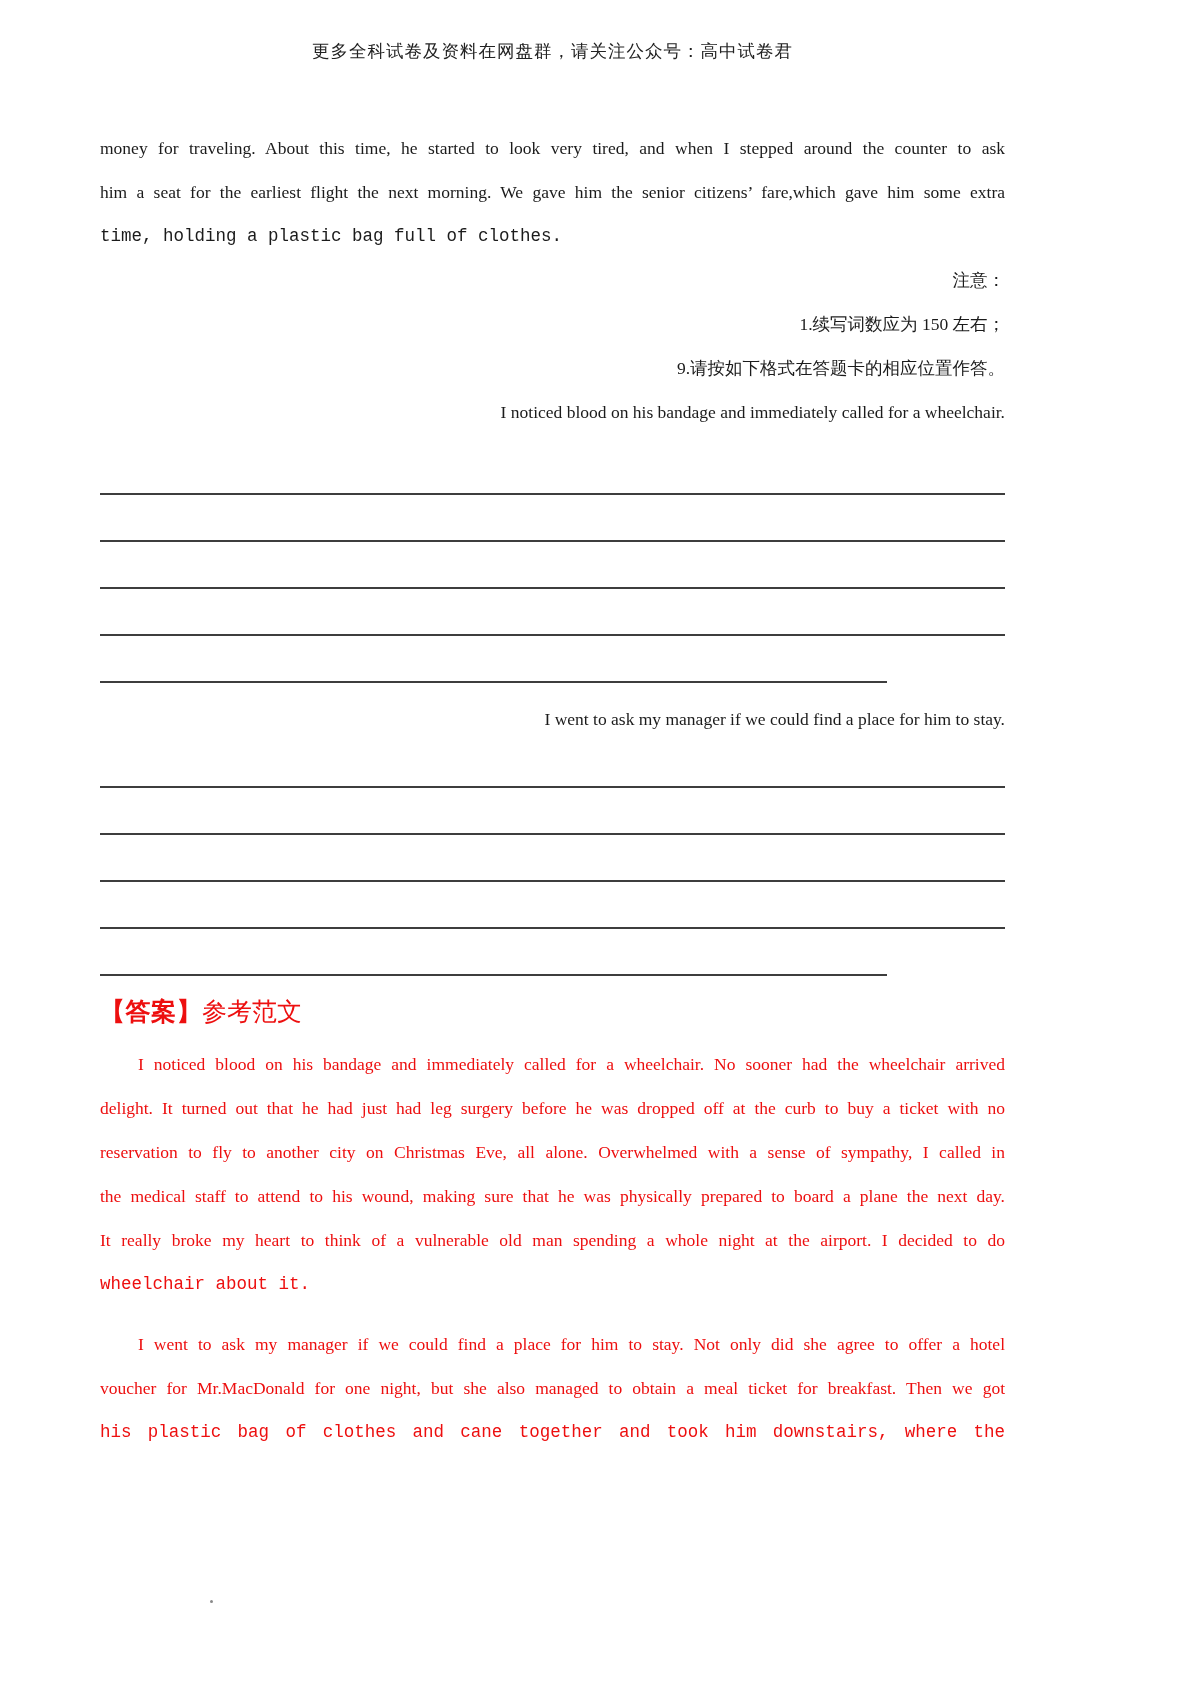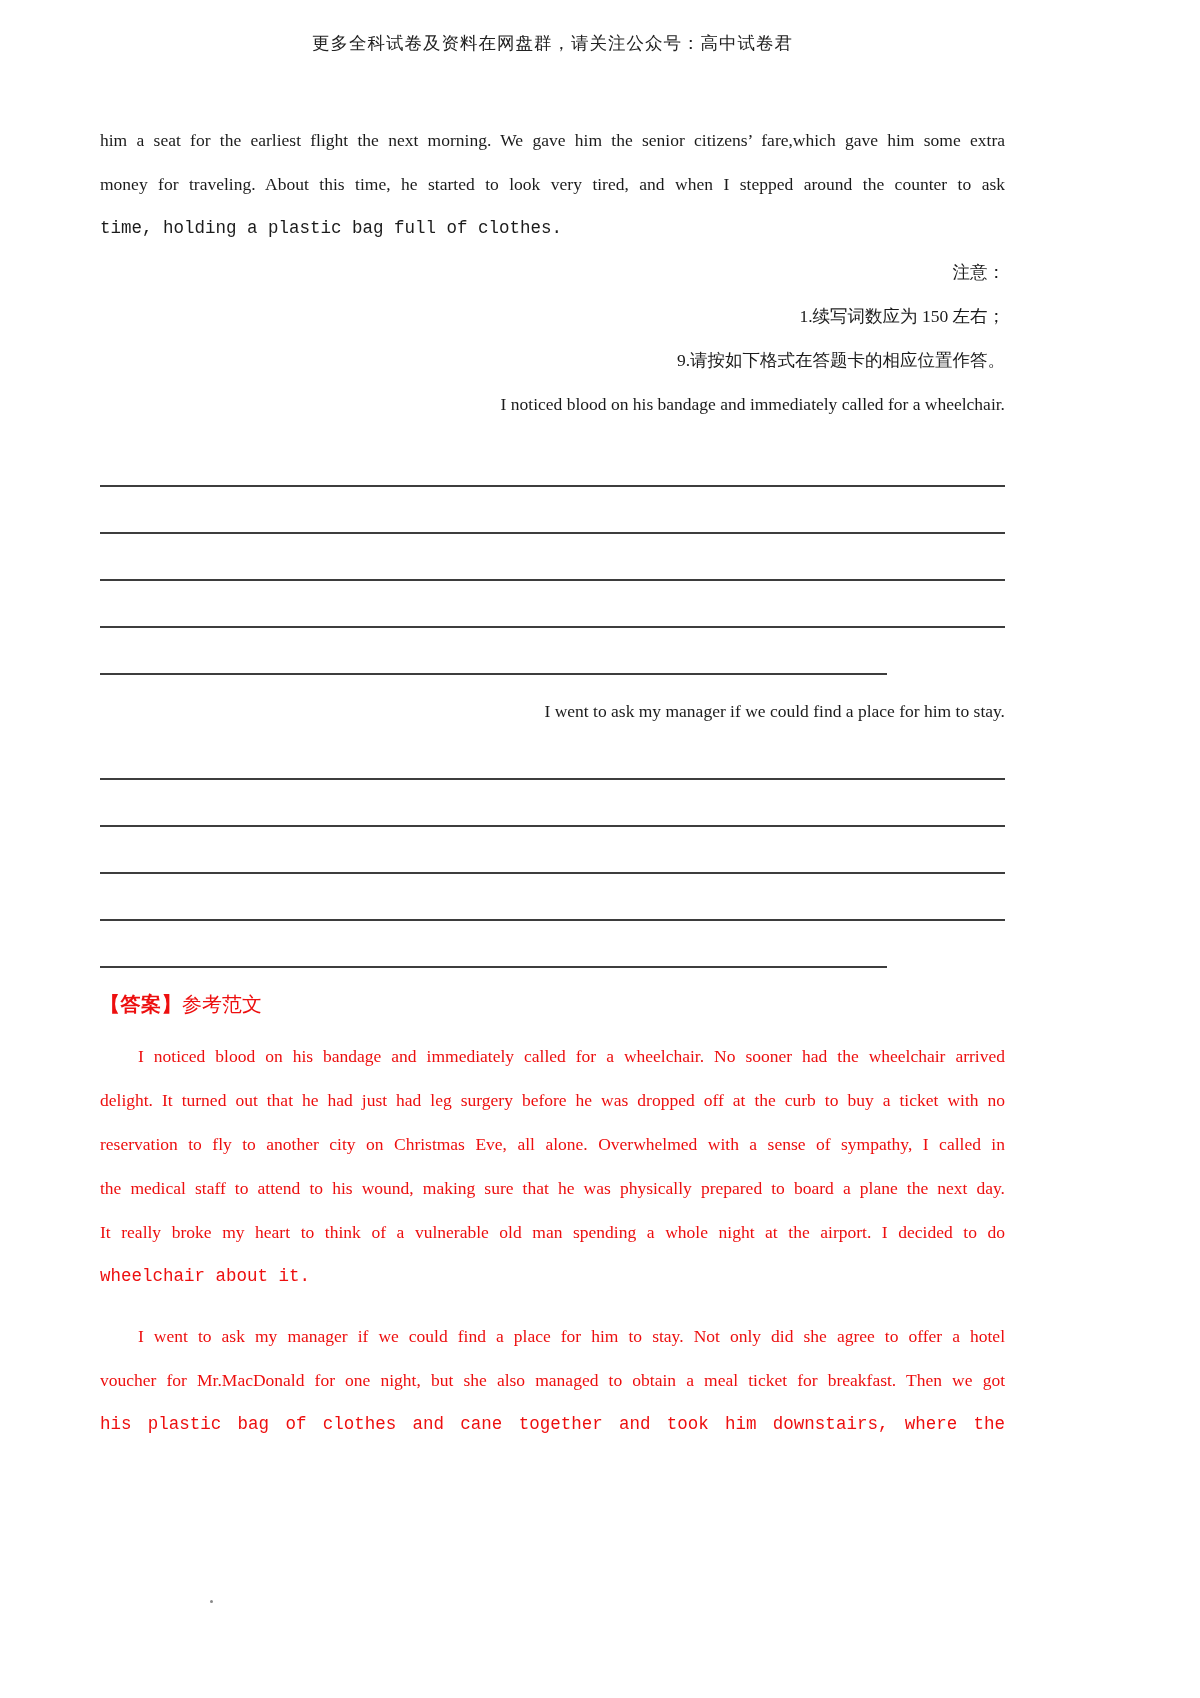--- a/index.html
+++ b/index.html
@@ -2,21 +2,21 @@
 <html style="--answer-red: #ed0f0f; --body-text: #1b1b1b; --rule-gray: #3d3d3d;"><head>
 <meta charset="utf-8">
 <style>
   * { margin:0; padding:0; box-sizing:border-box; }
   html,body { background:#ffffff; }
   body {
     width:1200px; height:1698px; position:relative; overflow:hidden;
     font-family:"Liberation Serif","DejaVu Serif",serif;
     color:var(--body-text,#1b1b1b);
   }
-  .page { position:relative; width:1200px; height:1698px; padding:32px 195px 0 100px; }
+  .page { position:relative; width:1200px; height:1698px; padding:40px 195px 0 100px; }
   .header {
     text-align:center; font-size:17.5px; line-height:22px;
     letter-spacing:1px; color:#222;
   }
   .body-col { margin-top:64px; width:905px; }
   .para { width:905px; }
   .tline {
     height:44px; line-height:44px; font-size:17.5px;
     overflow:hidden; white-space:nowrap;
   }
@@ -29,21 +29,21 @@
   .red, .red .tline { color:var(--answer-red,#ed0f0f); }
   .rules { width:905px; }
   .rule {
     height:47px; border-bottom:2px solid var(--rule-gray,#3d3d3d); width:100%;
   }
   .rule.short { width:87%; }
   .rules.g1 { margin-top:14px; }
   .prompt2 { margin-top:14px; }
   .rules.g2 { margin-top:0; }
   .answer-heading {
-    margin-top:14px; height:44px; line-height:44px; font-size:20px;
+    margin-top:14px; height:44px; line-height:44px; font-size:25px;
     color:var(--answer-red,#ed0f0f);
   }
   .answer-heading .bracket { font-weight:bold; letter-spacing:0.5px; }
   .red-p1 { margin-top:8px; }
   .red-p2 { margin-top:16px; }
   .footer {
     position:absolute; left:100px; top:1716px; width:905px;
     text-align:center; font-size:17px; line-height:26px; color:#222;
   }
   .stray-dot {
@@ -54,22 +54,22 @@
 </head>
 <body>
 
 <div class="page">
 
   <div class="header">更多全科试卷及资料在网盘群，请关注公众号：高中试卷君</div>
 
   <div class="body-col">
 
     <div class="para">
+        <div class="tline">money for traveling. About this time, he started to look very tired, and when I stepped around the counter to ask</div>
         <div class="tline">him a seat for the earliest flight the next morning. We gave him the senior citizens’ fare,which gave him some extra</div>
-        <div class="tline">money for traveling. About this time, he started to look very tired, and when I stepped around the counter to ask</div>
         <div class="tline last">time, holding a plastic bag full of clothes.</div>
       </div>
 
     <div class="tline plain">注意：</div>
 
     <div class="tline plain">1.续写词数应为 150 左右；</div>
 
     <div class="tline plain">9.请按如下格式在答题卡的相应位置作答。</div>
 
     <div class="tline plain indent">I noticed blood on his bandage and immediately called for a wheelchair.</div>

